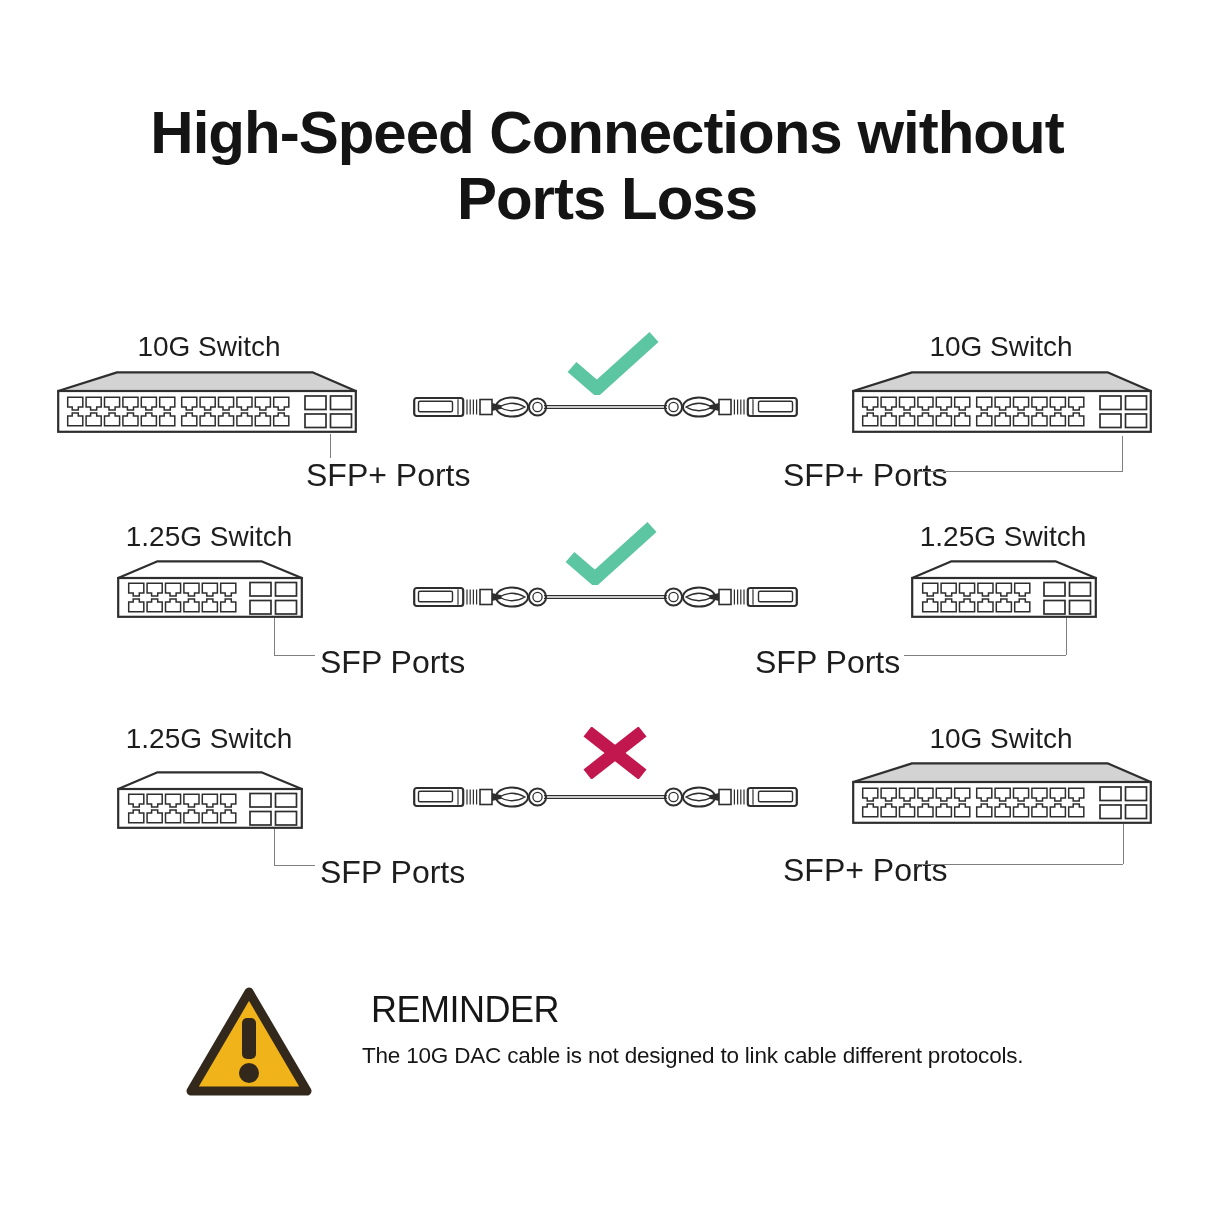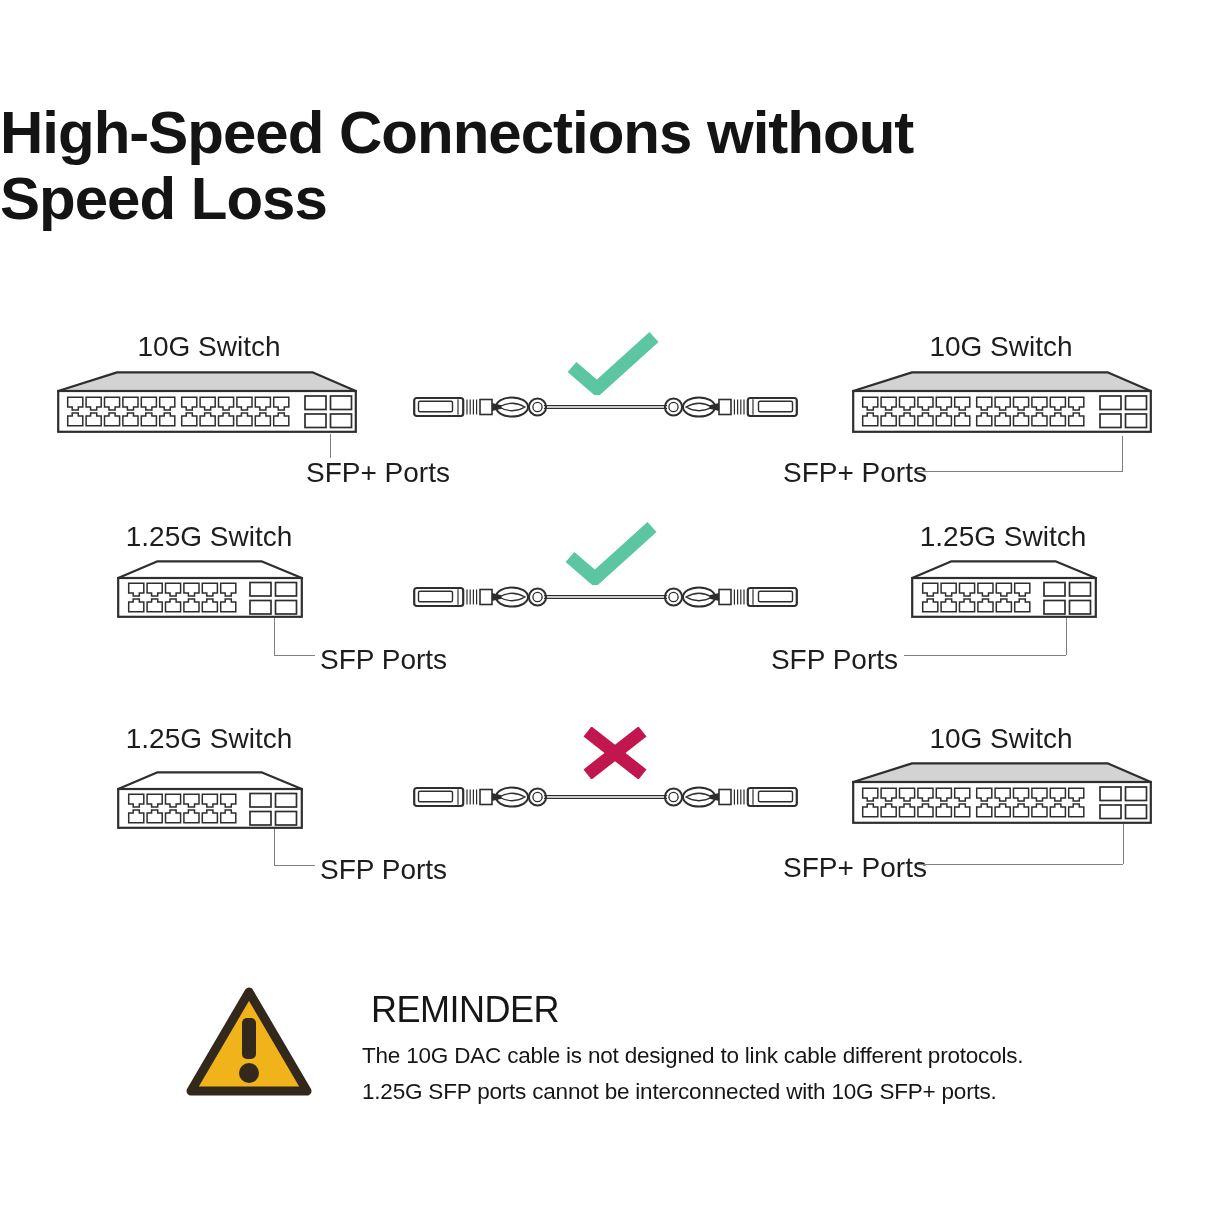--- a/index.html
+++ b/index.html
@@ -9,24 +9,24 @@
     --cross-red:#c2174e;
     --warning-yellow:#f0b31a;
     --warning-border:#33281c;
     --callout:#7f7f7f;
     --ink:#141414;
   }
   *{margin:0;padding:0;box-sizing:border-box;}
   body{background:#fff;font-family:"Liberation Sans",sans-serif;}
   .canvas{position:relative;width:1214px;height:1214px;background:#fff;overflow:hidden;margin:0 auto;}
   .abs{position:absolute;}
-  .title{left:0;width:1214px;text-align:left;color:var(--ink);
+  .title{left:0;width:1214px;text-align:center;color:var(--ink);
          font-size:60px;line-height:66px;font-weight:700;letter-spacing:-1px;white-space:nowrap;}
   .sw-label{transform:translateX(-50%);color:#1d1d1d;font-size:28px;white-space:nowrap;}
-  .port-label{color:#1d1d1d;font-size:28px;white-space:nowrap;}
+  .port-label{color:#1d1d1d;font-size:32px;white-space:nowrap;}
   .vline{border-left:1.6px solid var(--callout);width:0;}
   .hline{border-top:1.6px solid var(--callout);height:0;}
   .rem-head{color:#161616;font-size:36px;letter-spacing:-0.5px;}
   .rem-line{color:#161616;font-size:22.5px;letter-spacing:-0.2px;white-space:nowrap;}
 </style>
 </head>
 <body>
 
 <svg width="0" height="0" style="position:absolute" aria-hidden="true">
   <defs>
@@ -100,21 +100,21 @@
       <path d="M66,7 L124,106 H8 Z" fill="var(--warning-yellow,#f0b31a)" stroke="var(--warning-border,#33281c)" stroke-width="9" stroke-linejoin="round"></path>
       <rect x="59" y="33" width="14" height="41" rx="5" fill="var(--warning-border,#33281c)"></rect>
       <circle cx="66" cy="88" r="10" fill="var(--warning-border,#33281c)"></circle>
     </symbol>
   </defs>
 </svg>
 
 <div class="canvas">
 
   <div class="abs title" style="top:100px;">High-Speed Connections without</div>
-  <div class="abs title" style="top:166px;">Speed Loss</div>
+  <div class="abs title" style="top:166px;">Ports Loss</div>
 
   <div class="abs sw-label" style="left:209px;top:331px;">10G Switch</div>
   <svg class="abs" style="left:57px;top:371px;" width="300" height="62">
       <use href="#switch-10g"></use>
     </svg>
   <div class="abs vline" style="left:329.5px;top:434px;height:24px;"></div>
   <div class="abs port-label" style="left:306px;top:457px;">SFP+ Ports</div>
 
   <svg class="abs" style="left:413px;top:394px;" width="385" height="26">
       <use href="#dac-cable"></use>
@@ -175,15 +175,14 @@
     </svg>
   <div class="abs port-label" style="left:783px;top:852px;">SFP+ Ports</div>
   <div class="abs hline" style="left:917px;top:864px;width:206px;"></div>
   <div class="abs vline" style="left:1122.5px;top:824px;height:40px;"></div>
 
   <svg class="abs" style="left:183px;top:985px;" width="132" height="116">
       <use href="#warning"></use>
     </svg>
   <div class="abs rem-head" style="left:363px;top:989px;margin-left:8px;">REMINDER</div>
   <div class="abs rem-line" style="left:362px;top:1043px;">The 10G DAC cable is not designed to link cable different protocols.</div>
-  <div class="abs rem-line" style="left:362px;top:1079px;">1.25G SFP ports cannot be interconnected with 10G SFP+ ports.</div>
 
 </div>
 
 </body></html>

